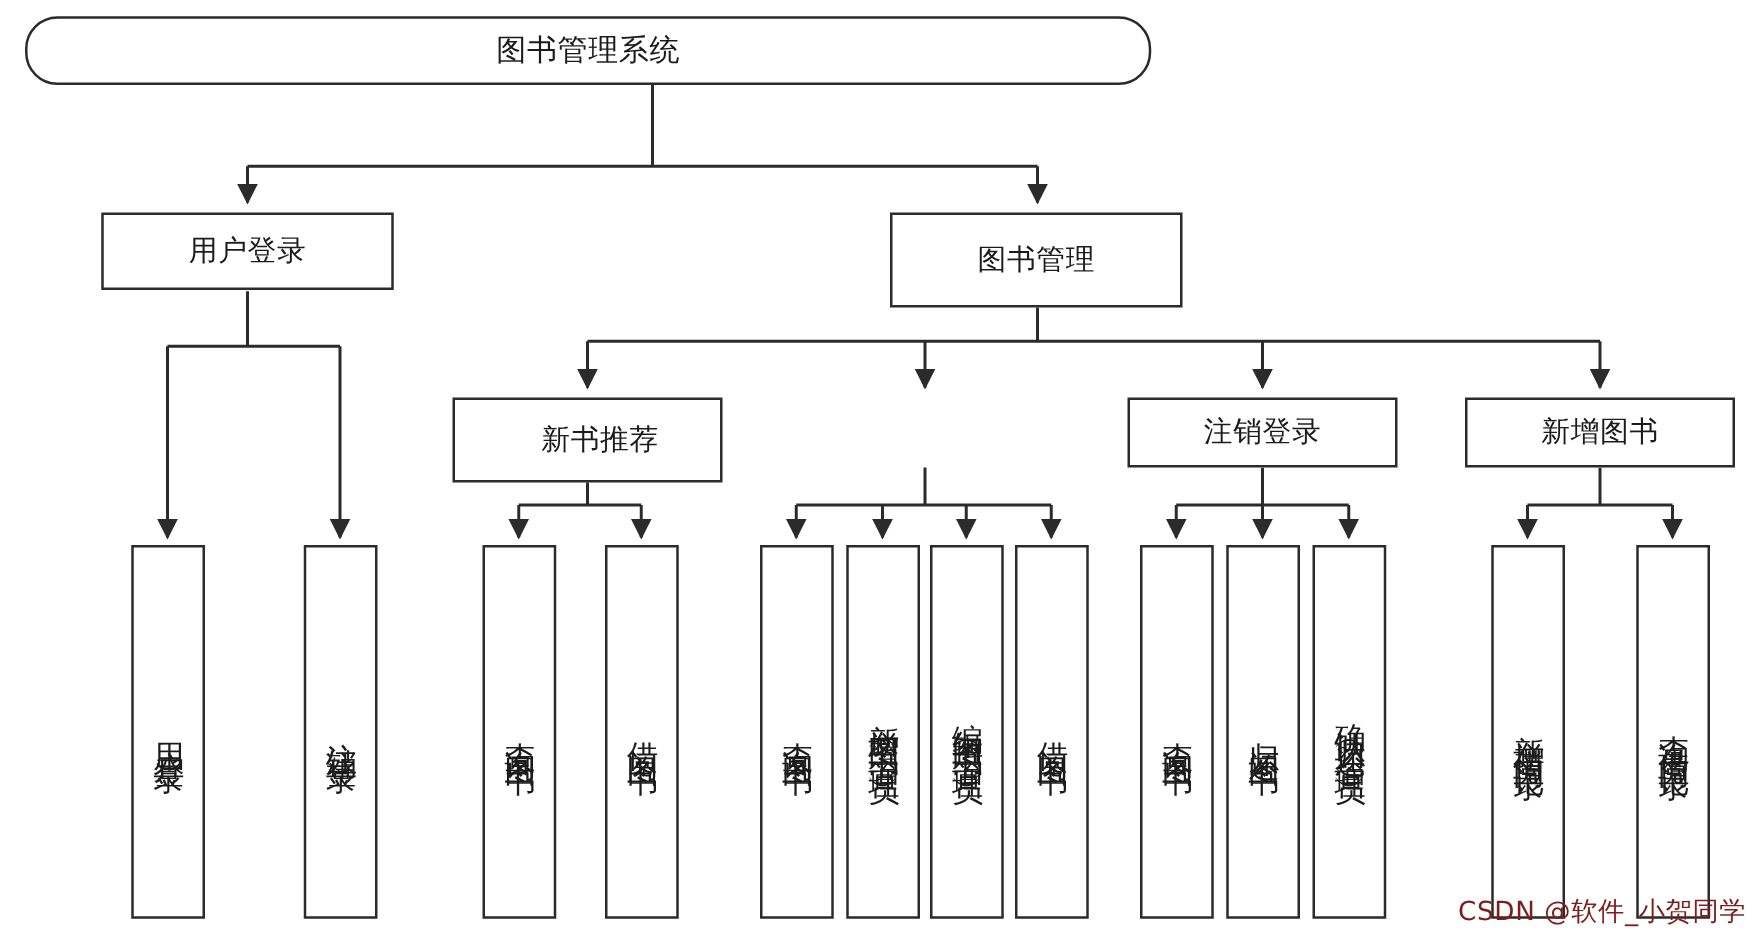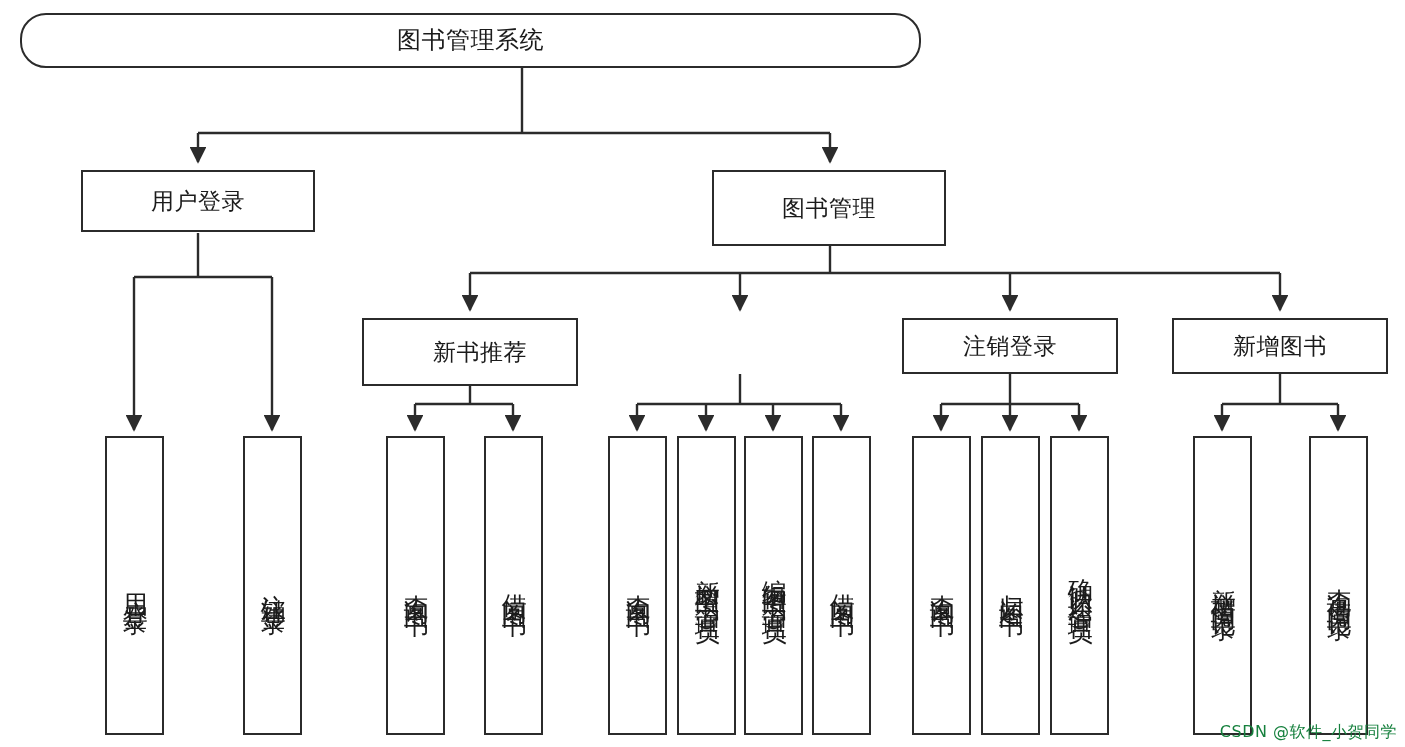--- a/index.html
+++ b/index.html
@@ -54,22 +54,22 @@
     font-size: 25px;
     line-height: 1.05;
     letter-spacing: 6px;
     white-space: nowrap;
     text-align: center;
   }
   .watermark {
     position: absolute;
     right: 8px;
     bottom: 4px;
-    font-size: 16px;
-    color: #15803d;
+    font-size: 21px;
+    color: #7f1d1d;
     letter-spacing: 0.5px;
     white-space: nowrap;
     user-select: none;
   }
 </style>
 </head>
 <body>
 
 <div id="canvas">
 

